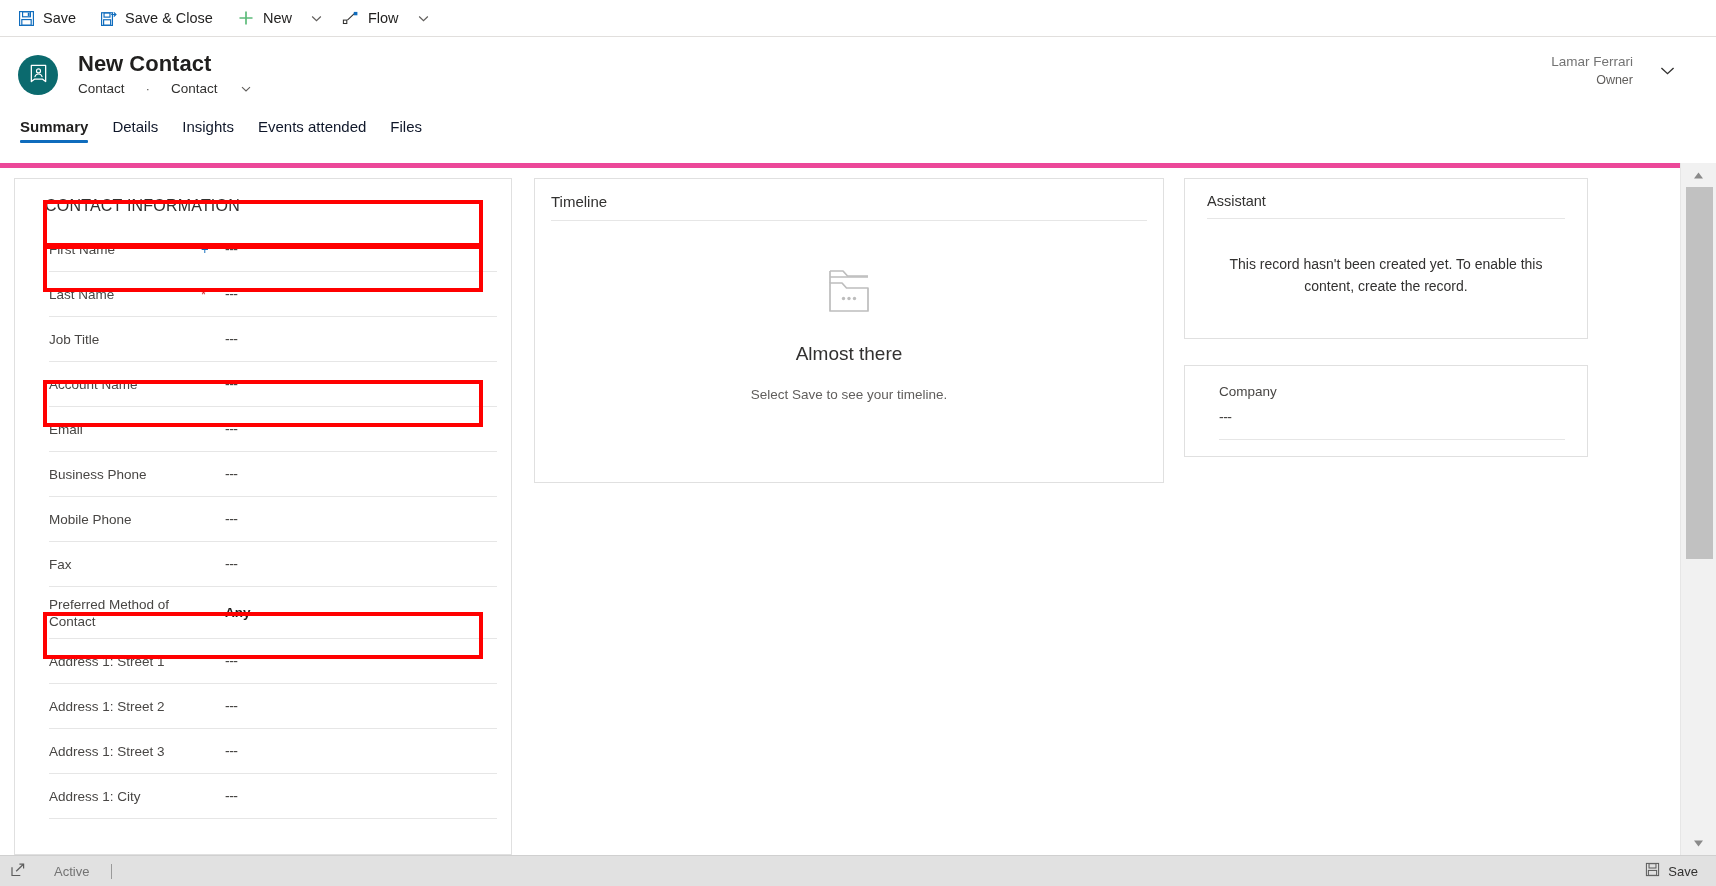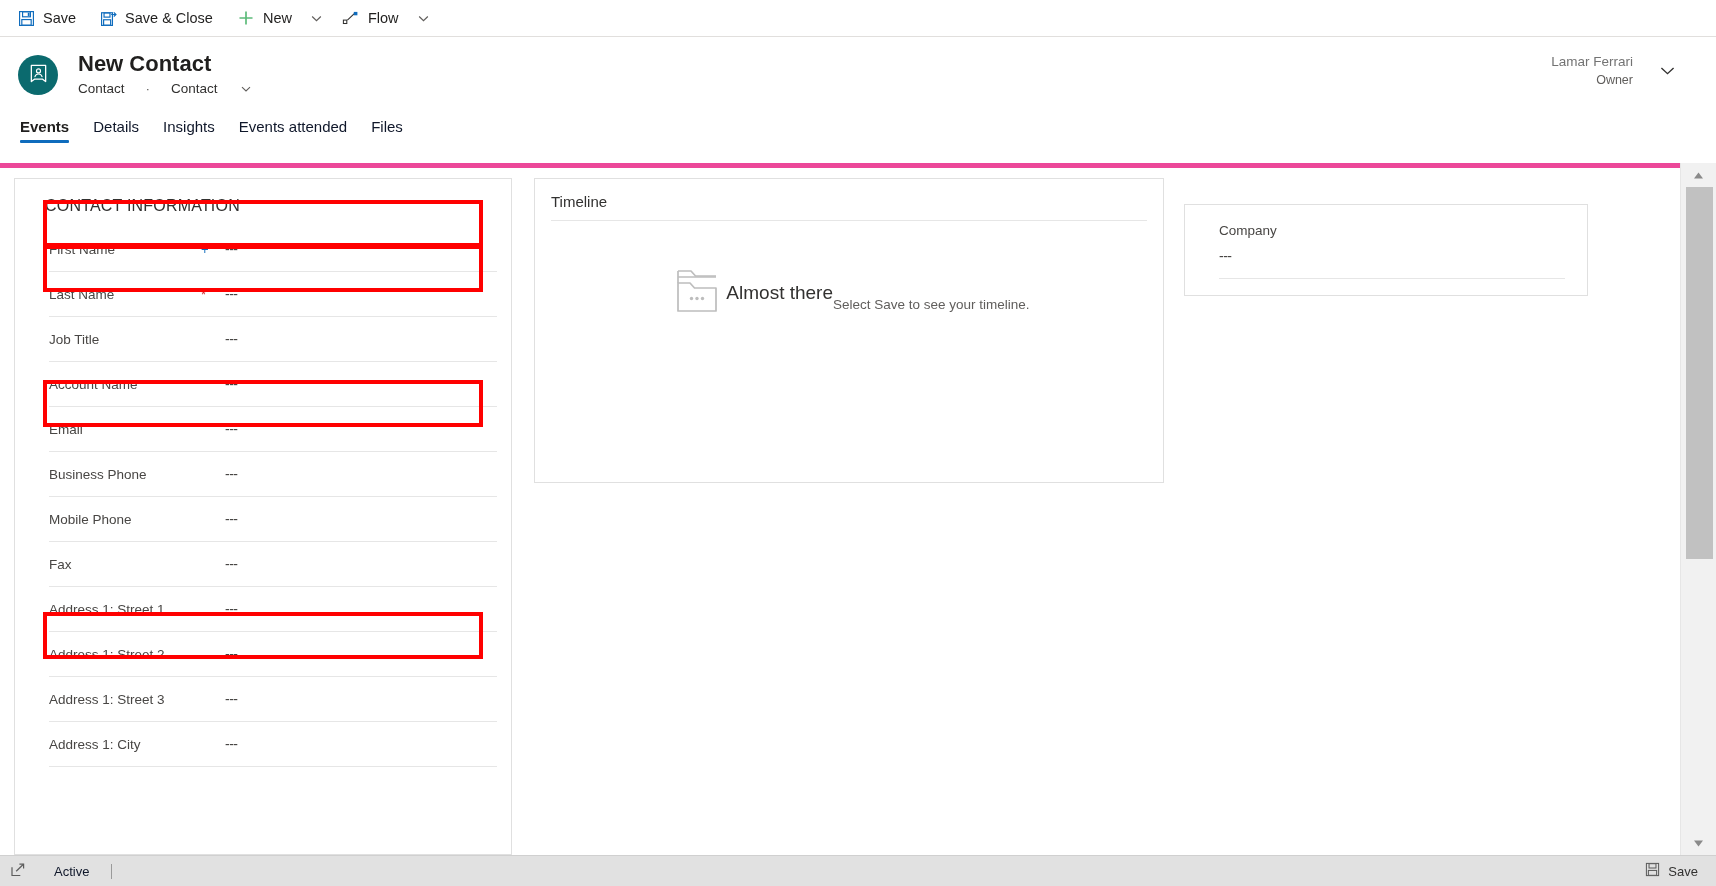--- a/index.html
+++ b/index.html
@@ -164,21 +164,21 @@
     box-sizing:border-box;
     position:relative;
     max-width:630px;
   }
   .panel-head{
     font-size:15px;color:#323130;
     padding:14px 0 10px 16px;
   }
   .panel-rule{height:1px;background:#e6e6e6;margin:0 16px;}
   .timeline-empty{
-    display:flex;flex-direction:row;align-items:center;justify-content:center;
+    display:flex;flex-direction:column;align-items:center;justify-content:center;
     padding-top:44px;
   }
   .tl-icon{margin-bottom:22px;}
   .tl-title{font-size:19px;color:#323130;margin-bottom:22px;}
   .tl-sub{font-size:13.5px;color:#605e5c;}
 
   
   .col-right{
     width:404px;flex:0 0 auto;
     margin-left:20px;margin-right:14px;
@@ -228,21 +228,21 @@
   
   .footer{
     position:absolute;left:0;right:0;bottom:0;height:31px;
     background:#e1e1e1;
     display:flex;align-items:center;
     border-top:1px solid #d0d0d0;
     box-sizing:border-box;
     font-size:13px;color:#323130;
   }
   .footer-left{display:flex;align-items:center;padding-left:10px;}
-  .footer-status{margin-left:28px;color:#0f172a;font-size:13px;}
+  .footer-status{margin-left:28px;color:#737373;font-size:13px;}
   .footer-sep{
     width:1px;height:15px;background:#9a9a9a;margin-left:22px;
   }
   .footer-right{
     margin-left:auto;display:flex;align-items:center;
     padding-right:18px;gap:8px;
   }
   .footer-save{font-size:13px;color:#323130;}
 </style>
 </head>
@@ -336,21 +336,21 @@
     </div>
     <div class="owner-chev">
       <svg width="17" height="17" viewBox="0 0 14 14" fill="none">
           <path d="M2 5L7 9.6 12 5" stroke="#323130" stroke-width="1.15"></path>
         </svg>
     </div>
   </div>
 </div>
 
 <div class="tabs">
-  <div class="tab active"><span>Events</span></div>
+  <div class="tab active"><span>Summary</span></div>
   <div class="tab"><span>Details</span></div>
   <div class="tab"><span>Insights</span></div>
   <div class="tab"><span>Events attended</span></div>
   <div class="tab"><span>Files</span></div>
 </div>
 
 <div class="form-area">
   <div class="form-inner">
 
     <div class="col-left">
@@ -388,20 +388,25 @@
           </div>
           <div class="field-row">
             <div class="field-label">Mobile Phone</div>
             <div class="field-req"></div>
             <div class="field-value empty">---</div>
           </div>
           <div class="field-row">
             <div class="field-label">Fax</div>
             <div class="field-req"></div>
             <div class="field-value empty">---</div>
+          </div>
+          <div class="field-row tall">
+            <div class="field-label">Preferred Method of Contact</div>
+            <div class="field-req"></div>
+            <div class="field-value filled">Any</div>
           </div>
           <div class="field-row">
             <div class="field-label">Address 1: Street 1</div>
             <div class="field-req"></div>
             <div class="field-value empty">---</div>
           </div>
           <div class="field-row">
             <div class="field-label">Address 1: Street 2</div>
             <div class="field-req"></div>
             <div class="field-value empty">---</div>
@@ -440,20 +445,25 @@
             <circle cx="29" cy="33.5" r="1.7" fill="#bdbdbd"></circle>
             <circle cx="34.5" cy="33.5" r="1.7" fill="#bdbdbd"></circle>
           </svg>
         </div>
         <div class="tl-title">Almost there</div>
         <div class="tl-sub">Select Save to see your timeline.</div>
       </div>
     </div>
 
     <div class="col-right">
+      <div class="card card-assistant">
+        <div class="card-title">Assistant</div>
+        <div class="card-rule"></div>
+        <div class="assistant-msg">This record hasn't been created yet. To enable this content, create the record.</div>
+      </div>
       <div class="card card-company">
         <div class="company-label">Company</div>
         <div class="company-value">---</div>
         <div class="company-rule"></div>
       </div>
     </div>
 
   </div>
 </div>
 

